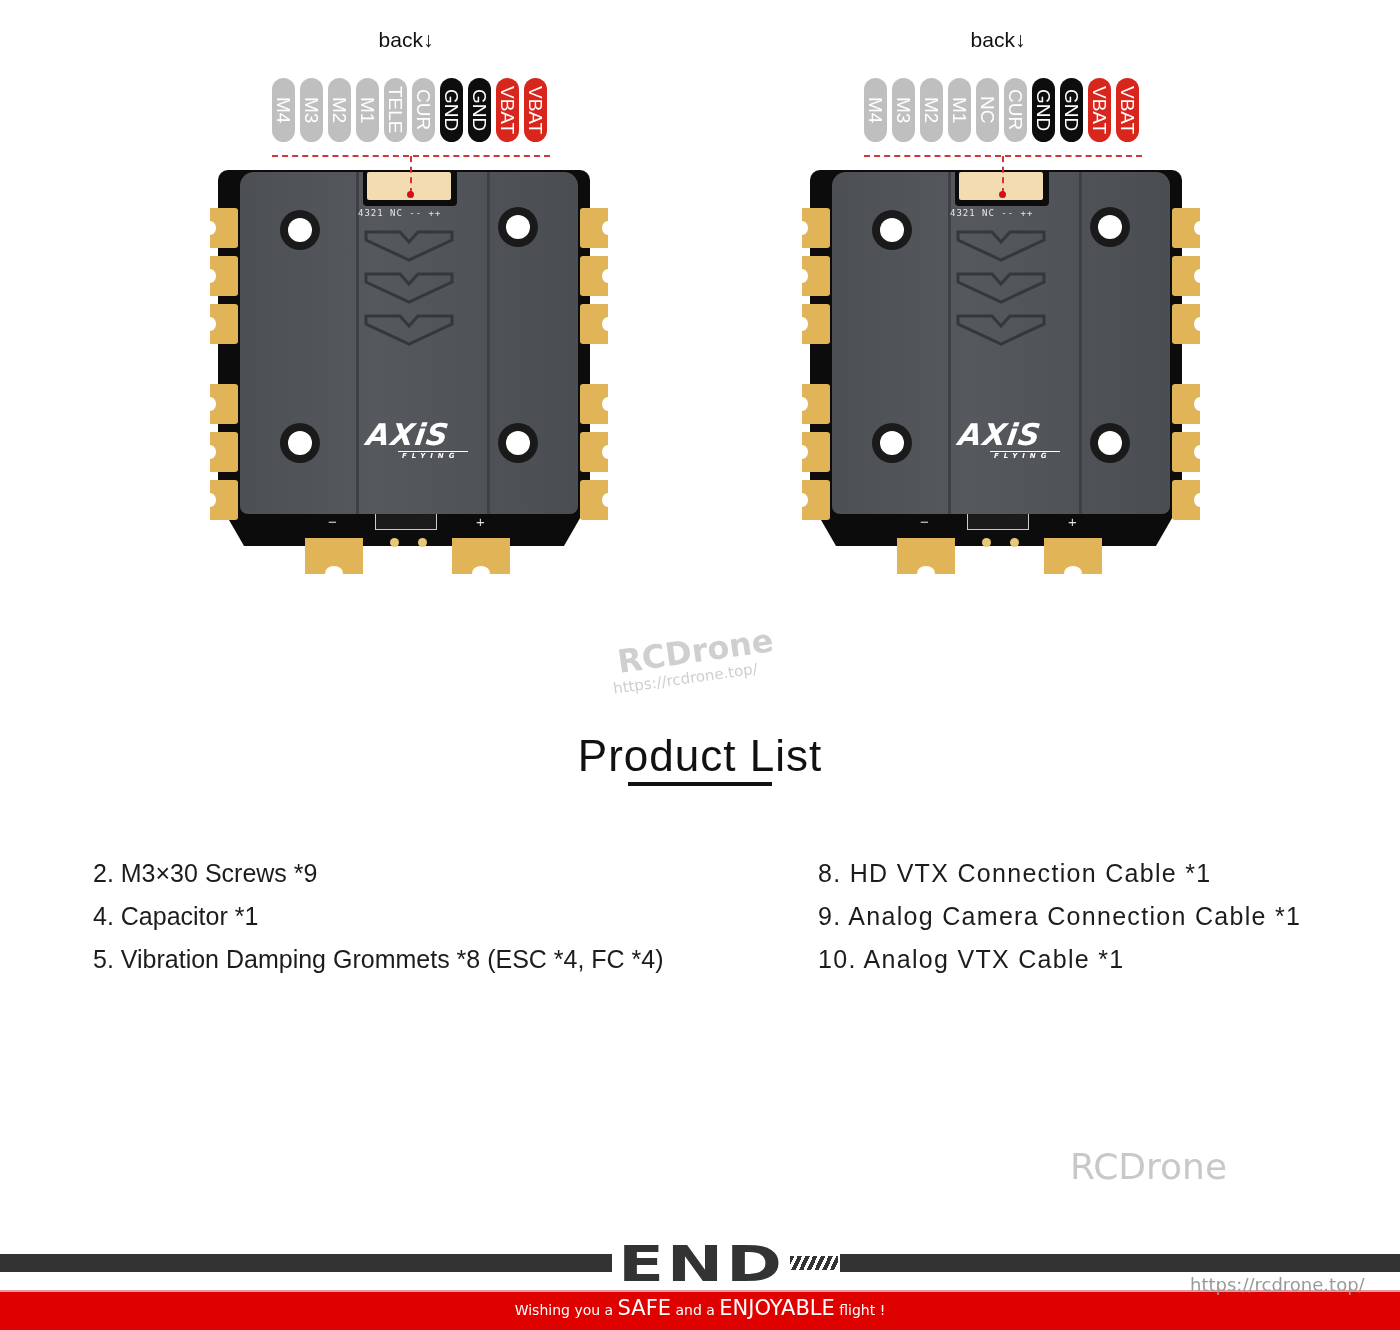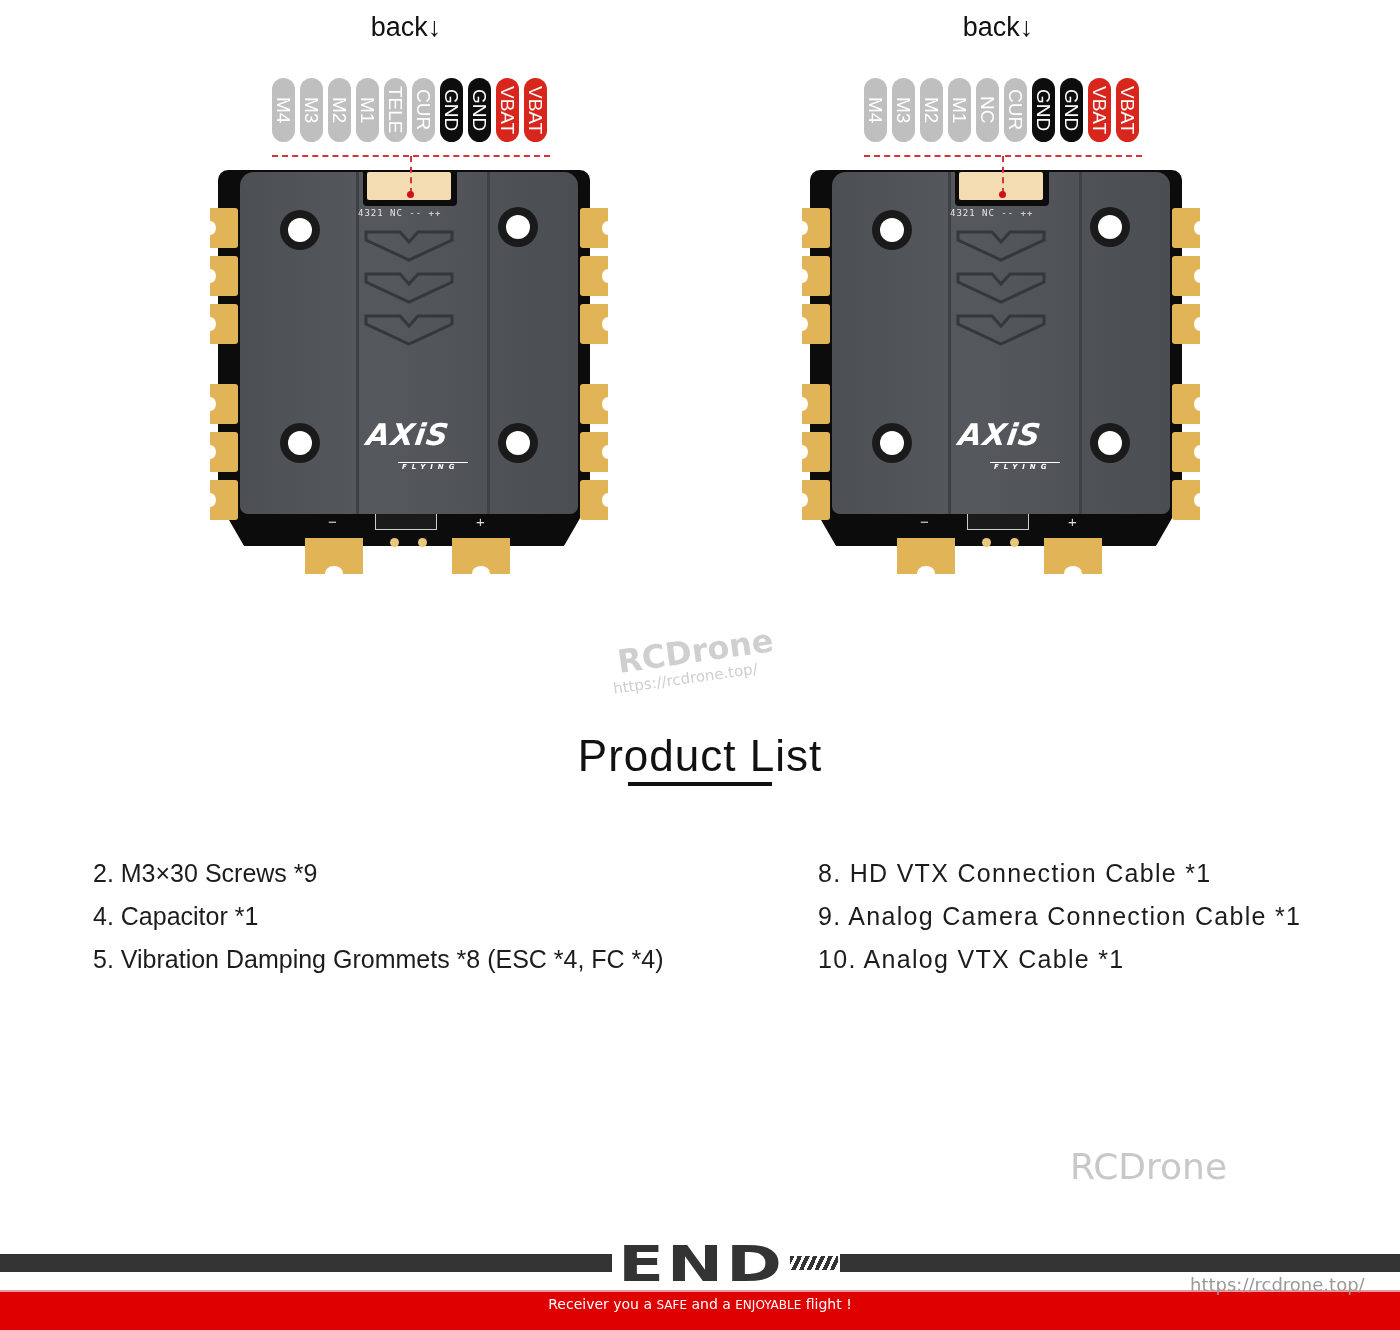--- a/index.html
+++ b/index.html
@@ -3,21 +3,21 @@
 <meta charset="utf-8">
 <style>
   * { box-sizing: border-box; margin: 0; padding: 0; }
   html, body { width: 1400px; height: 1330px; background: #ffffff; overflow: hidden; }
   body { position: relative; font-family: "Liberation Sans", sans-serif; color: #1a1a1a; }
 
   .board-wrap { position: absolute; top: 0; width: 400px; height: 600px; }
   .board-wrap.left { left: 200px; }
   .board-wrap.right { left: 792px; }
 
-  .back-label { position: absolute; top: 12px; width: 100%; text-align: center; font-size: 27px; color: #111; left: 6px; }
+  .back-label { position: absolute; top: 28px; width: 100%; text-align: center; font-size: 21px; color: #111; left: 6px; }
 
   .pins { position: absolute; top: 78px; left: 72px; display: flex; gap: 5px; }
   .pin { width: 23px; height: 64px; border-radius: 12px; display: flex; align-items: center; justify-content: center; background: #bfbfbf; }
   .pin span { writing-mode: vertical-rl; font-size: 19px; color: #fff; line-height: 1; white-space: nowrap; }
   .pin.gnd { background: #0d0d0d; }
   .pin.vbat { background: #d8261c; }
 
   .dash-line { position: absolute; top: 155px; left: 72px; width: 278px; border-top: 2px dashed #d0363a; }
   .dash-drop { position: absolute; top: 156px; left: 210px; height: 38px; border-left: 2px dashed #d0363a; }
   .dash-dot { position: absolute; top: 191px; left: 207px; width: 7px; height: 7px; border-radius: 50%; background: #d0101a; z-index: 5; }
@@ -43,21 +43,21 @@
   .silk { position: absolute; top: 208px; left: 158px; font-size: 9px; color: #e6e6e6; letter-spacing: 1px; font-family: "DejaVu Sans Mono", monospace; }
 
   .hole { position: absolute; width: 40px; height: 40px; border-radius: 50%; background: #1a1a1a; }
   .hole::after { content: ""; position: absolute; top: 8px; left: 8px; width: 24px; height: 24px; border-radius: 50%; background: #fff; }
 
   .chevron { position: absolute; left: 162px; width: 94px; height: 36px; }
   .chevron svg { width: 100%; height: 100%; }
 
   .logo { position: absolute; top: 420px; left: 148px; width: 120px; text-align: center; color: #fff; }
   .logo .brand { font-family: "DejaVu Sans", sans-serif; font-weight: bold; font-style: italic; font-size: 30px; letter-spacing: 1px; line-height: 30px; transform: skewX(-8deg); }
-  .logo .sub { font-family: "DejaVu Sans", sans-serif; font-size: 7px; letter-spacing: 5px; font-weight: bold; font-style: italic; margin-left: 50px; margin-top: 12px; border-top: 1px solid #fff; text-align: left; padding-left: 4px; }
+  .logo .sub { font-family: "DejaVu Sans", sans-serif; font-size: 7px; letter-spacing: 5px; font-weight: bold; font-style: italic; margin-left: 50px; margin-top: 1px; border-top: 1px solid #fff; text-align: left; padding-left: 4px; }
 
   .bottom-pad { position: absolute; top: 538px; width: 58px; height: 36px; background: #e1b457; }
   .bottom-pad::after { content: ""; position: absolute; bottom: -6px; left: 20px; width: 18px; height: 14px; background: #fff; border-radius: 50%; }
   .sign { position: absolute; top: 513px; color: #ddd; font-size: 15px; }
   .bottom-chip { position: absolute; top: 514px; left: 175px; width: 62px; height: 16px; background: #1b1b1b; border: 1px solid #ccc; border-top: none; }
   .solder { position: absolute; top: 538px; width: 9px; height: 9px; border-radius: 50%; background: #e8c77a; }
 
   .wm-center { position: absolute; top: 632px; left: 618px; transform: rotate(-8deg); color: #cfcfcf; }
   .wm-center .big { font-size: 32px; font-family: "DejaVu Sans", sans-serif; font-weight: bold; }
   .wm-center .small { font-size: 15px; font-family: "DejaVu Sans", sans-serif; margin-left: -8px; margin-top: -2px; }
@@ -72,21 +72,21 @@
 
   .wm-right { position: absolute; top: 1146px; left: 1070px; font-size: 36px; color: #c8c8c8; font-family: "DejaVu Sans", sans-serif; }
 
   .footer-dark-l { position: absolute; top: 1254px; left: 0; width: 612px; height: 18px; background: #333333; }
   .footer-dark-r { position: absolute; top: 1254px; left: 840px; width: 560px; height: 18px; background: #333333; }
   .end-text { position: absolute; top: 1238px; left: 618px; font-size: 50px; font-weight: 900; color: #333; font-family: "DejaVu Sans", sans-serif; letter-spacing: 2px; transform: scaleX(1.35); transform-origin: left; line-height: 52px; }
   .end-stripes { position: absolute; top: 1256px; left: 790px; width: 48px; height: 14px;
                  background: repeating-linear-gradient(115deg,#333 0 4px,transparent 4px 7px); }
   .footer-red { position: absolute; top: 1290px; left: 0; width: 1400px; height: 40px; background: #df0000; border-top: 2px solid #e89a9a; }
   .footer-slogan { position: absolute; top: 1296px; left: 0; width: 1400px; text-align: center; color: #fff; font-family: "DejaVu Sans", sans-serif; font-size: 14px; }
-  .footer-slogan .emph { font-size: 12px; }
+  .footer-slogan .emph { font-size: 21px; }
   .footer-url { position: absolute; top: 1274px; left: 1190px; color: #9a9a9a; font-family: "DejaVu Sans", sans-serif; font-size: 18px; }
 </style>
 </head>
 <body>
 
 <div class="board-wrap left">
   <div class="back-label">back↓</div>
   <div class="pins">
     <div class="pin">
         <span>M4</span>
@@ -297,15 +297,15 @@
 </ul>
 
 <div class="wm-right">RCDrone</div>
 
 <div class="footer-dark-l"></div>
 <div class="footer-dark-r"></div>
 <div class="end-text">END</div>
 <div class="end-stripes"></div>
 <div class="footer-red"></div>
 <div class="footer-slogan">
-  <span>Receiver you a </span><span class="emph">SAFE</span><span> and a </span><span class="emph">ENJOYABLE</span><span> flight !</span>
+  <span>Wishing you a </span><span class="emph">SAFE</span><span> and a </span><span class="emph">ENJOYABLE</span><span> flight !</span>
 </div>
 <div class="footer-url">https://rcdrone.top/</div>
 
 </body></html>

